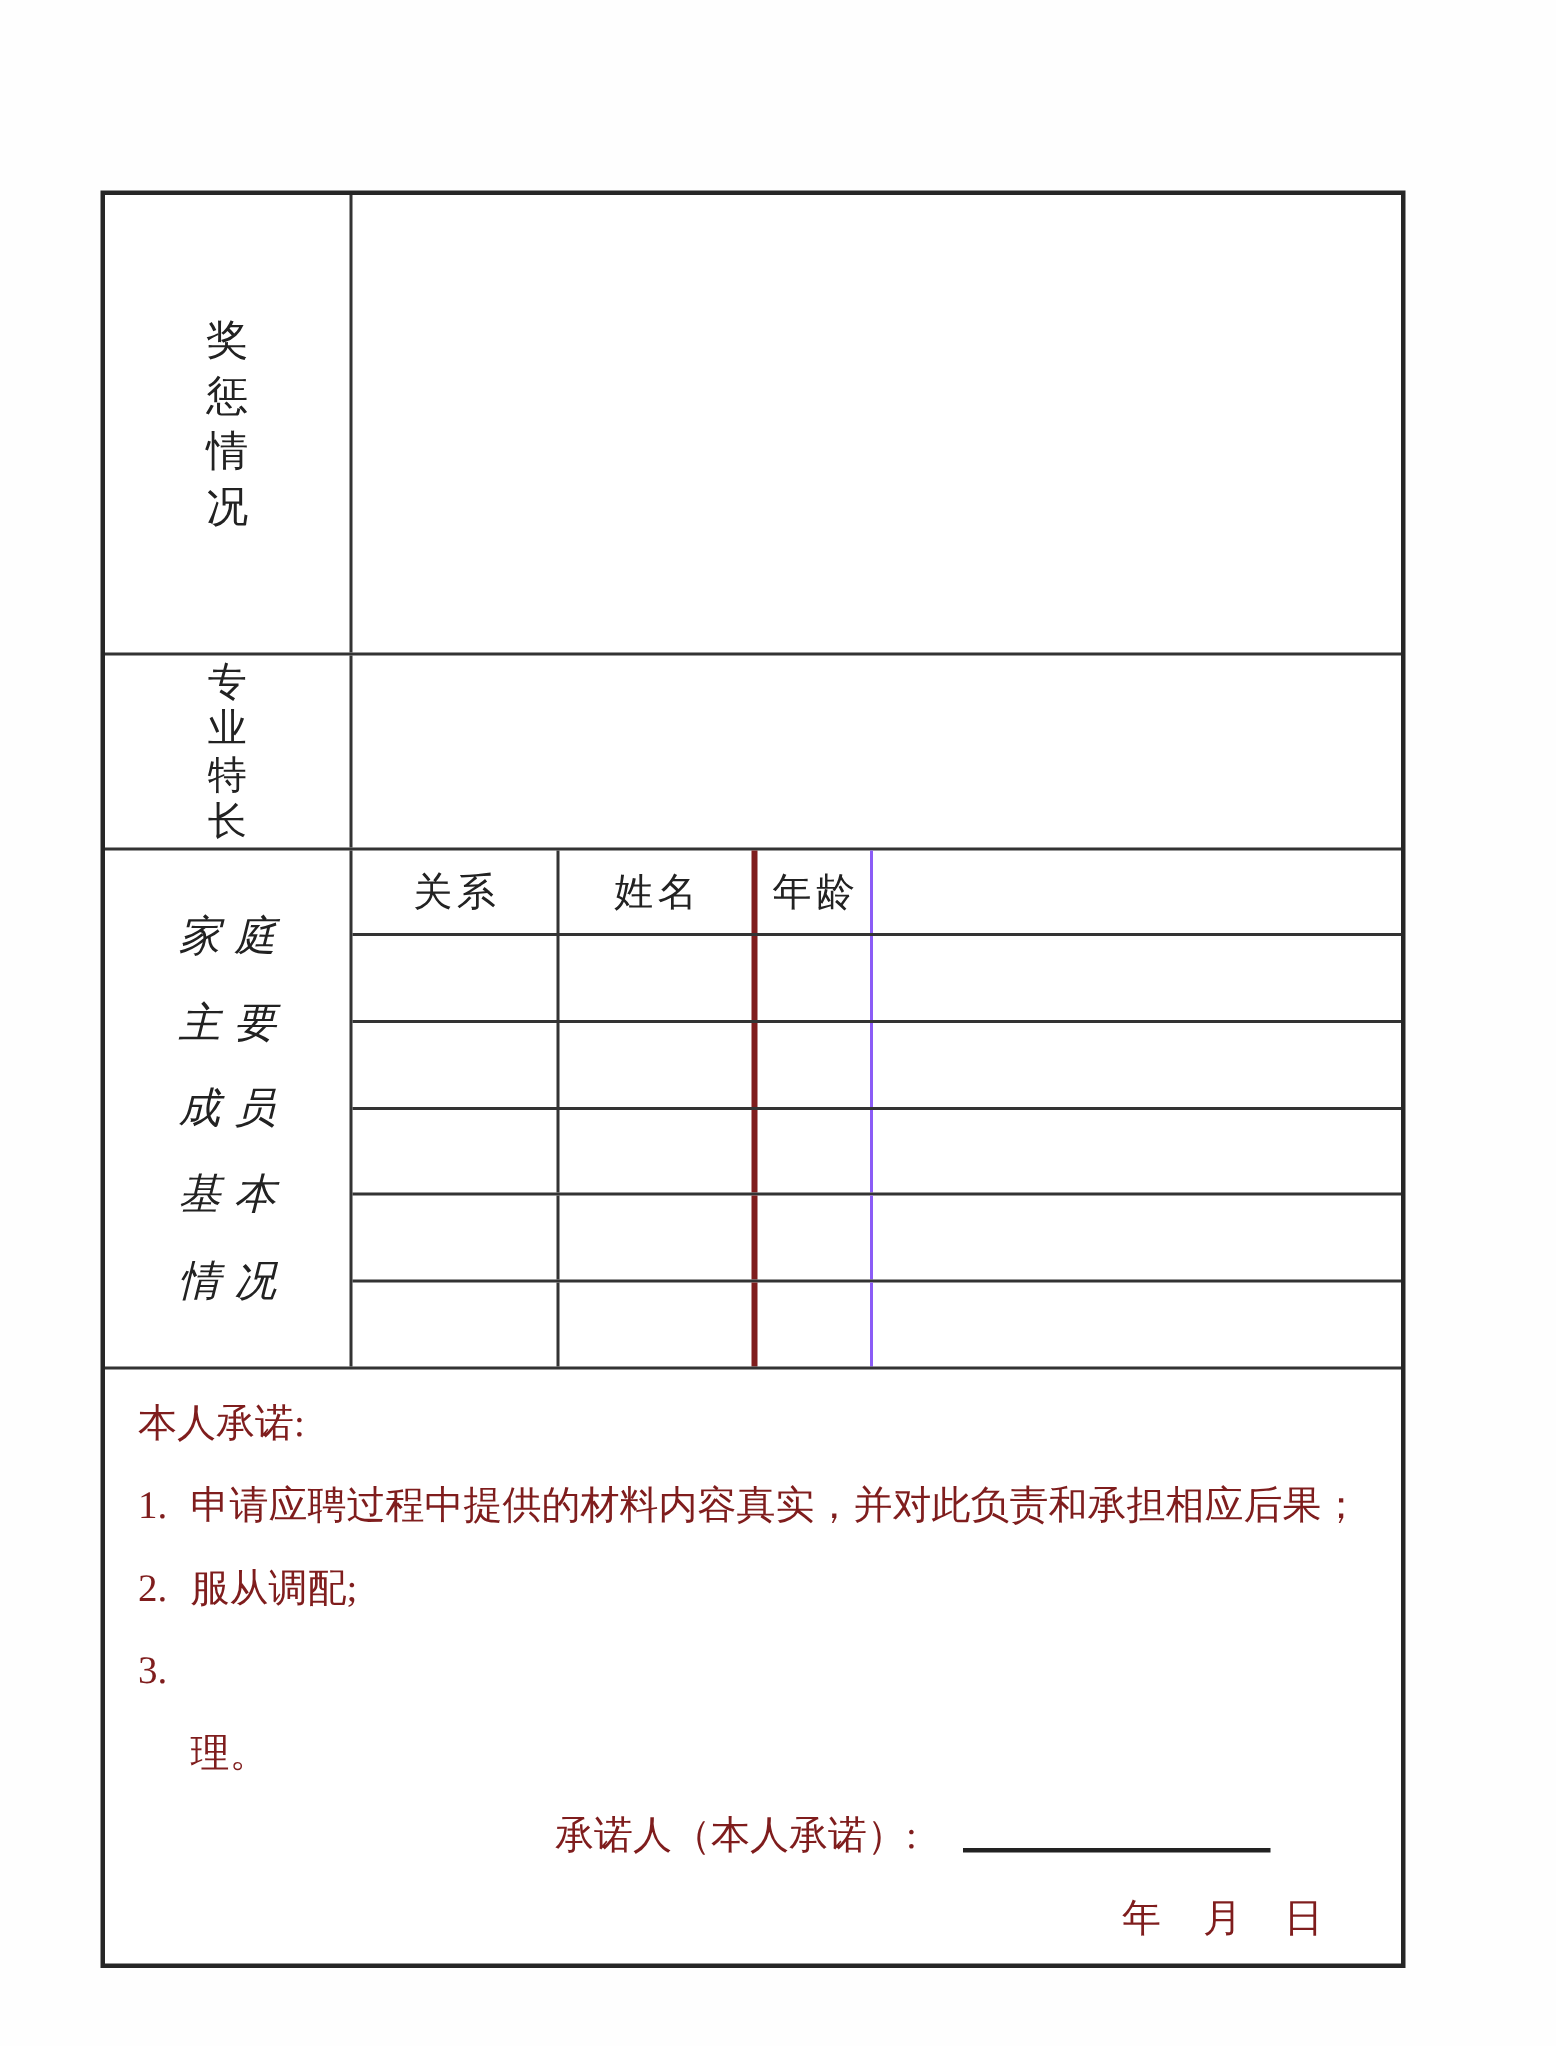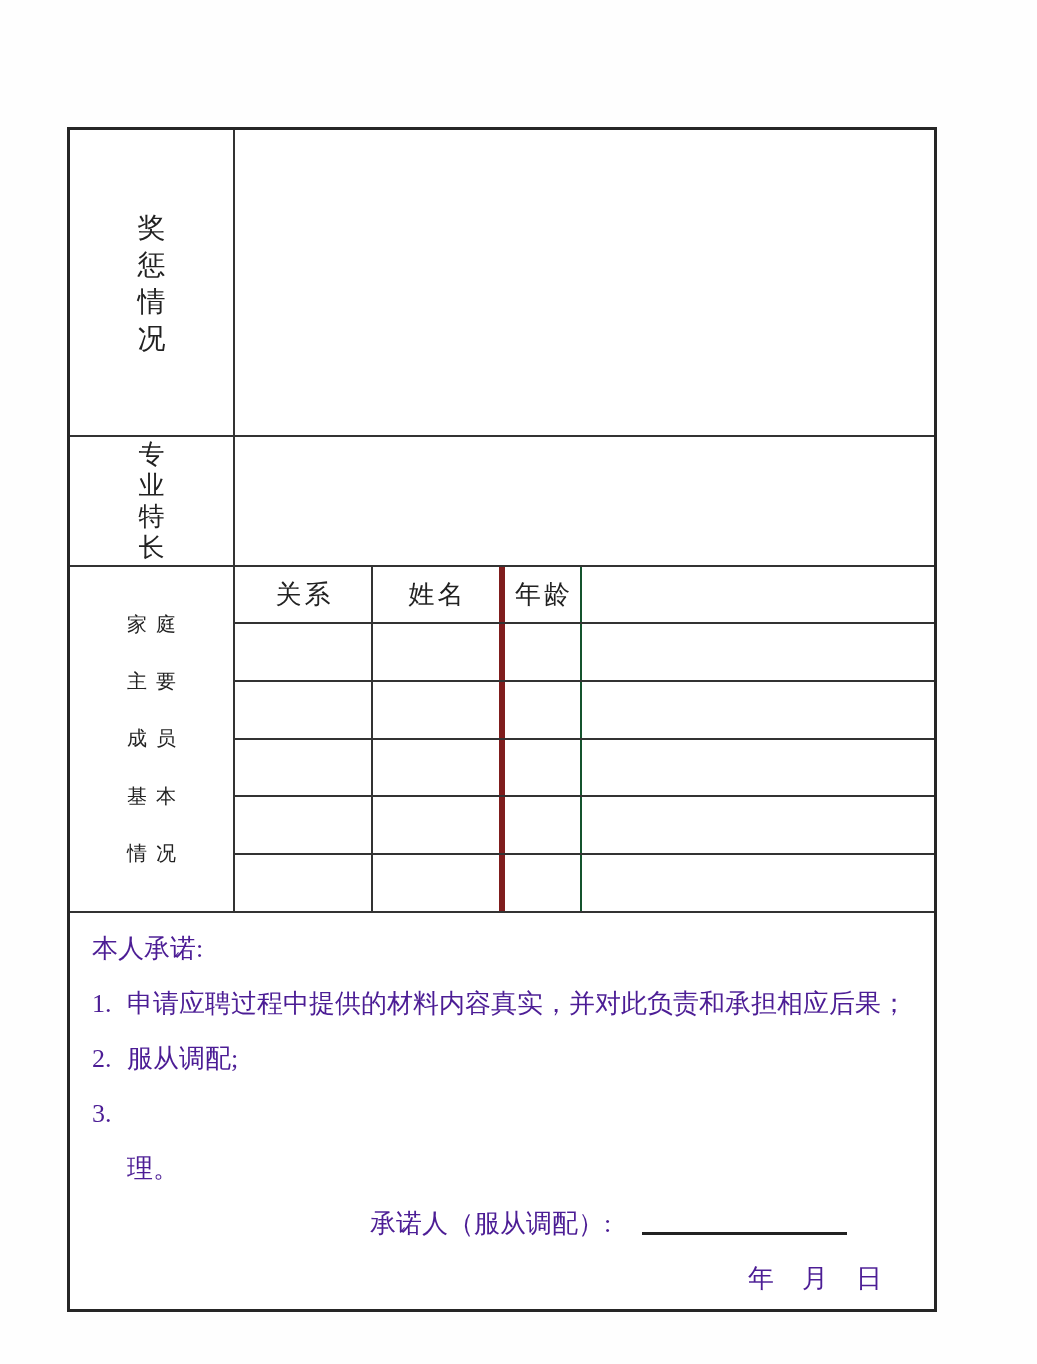--- a/index.html
+++ b/index.html
@@ -35,43 +35,43 @@
     align-items: center; justify-content: center;
     color: #222;
   }
   .content-cell { flex: 1; }
 
   .rewards-label span { display: block; font-size: 28px; line-height: 37px; text-align: center; }
   .specialty-label span { display: block; font-size: 26px; line-height: 31px; text-align: center; }
 
   .family-label div {
     height: 57.4px; display: flex; align-items: center; justify-content: center;
-    font-size: 20px; letter-spacing: 9px; padding-left: 9px;
+    font-size: 28px; letter-spacing: 9px; padding-left: 9px; font-style: italic;
   }
 
   .family-table { flex: 1; display: flex; flex-direction: column; }
   .f-header {
     height: 57px; flex: 0 0 57px;
     border-bottom: 2px solid #333;
     display: flex;
   }
   .f-row { flex: 1; display: flex; }
   .f-row + .f-row { border-top: 2px solid #333; }
   .f-cell {
     display: flex; align-items: center; justify-content: center;
     font-size: 26px; letter-spacing: 3px; padding-left: 3px; color: #222;
   }
   .f-cell.c1 { width: 138px; flex: 0 0 138px; border-right: 2px solid #333; }
-  .f-cell.c2 { width: 132px; flex: 0 0 132px; border-right: 6px solid #7f1d1d; }
-  .f-cell.c3 { width: 77px;  flex: 0 0 77px;  border-right: 2px solid #14532d; }
+  .f-cell.c2 { width: 132px; flex: 0 0 132px; border-right: 4px solid #7f1d1d; }
+  .f-cell.c3 { width: 77px;  flex: 0 0 77px;  border-right: 2px solid #8b5cf6; }
   .f-cell.c4 { flex: 1; }
 
   .c-line {
     height: 55px; display: flex; align-items: center;
-    font-size: 26px; color: #4c1d95; white-space: nowrap;
+    font-size: 26px; color: #7f1d1d; white-space: nowrap;
   }
   .c-num { display: inline-block; width: 35px; flex: 0 0 35px; }
   .signer-line { margin-left: 278px; }
   .sig-underline {
     display: inline-block; width: 205px; height: 22px;
     border-bottom: 3px solid #222; margin-left: 31px;
   }
   .date-line { justify-content: flex-end; margin-right: 30px; }
   .date-line span { margin-left: 28px; }
 </style>
@@ -159,21 +159,21 @@
         <span class="c-text">服从调配;</span>
       </div>
       <div class="c-line">
         <span class="c-num">3.</span>
       </div>
       <div class="c-line">
         <span class="c-num"></span>
         <span class="c-text">理。</span>
       </div>
       <div class="c-line signer-line">
-        <span>承诺人（服从调配）:</span>
+        <span>承诺人（本人承诺）:</span>
         <span class="sig-underline"></span>
       </div>
       <div class="c-line date-line">
         <span>年</span>
         <span>月</span>
         <span>日</span>
       </div>
     </div>
 
   </div>

